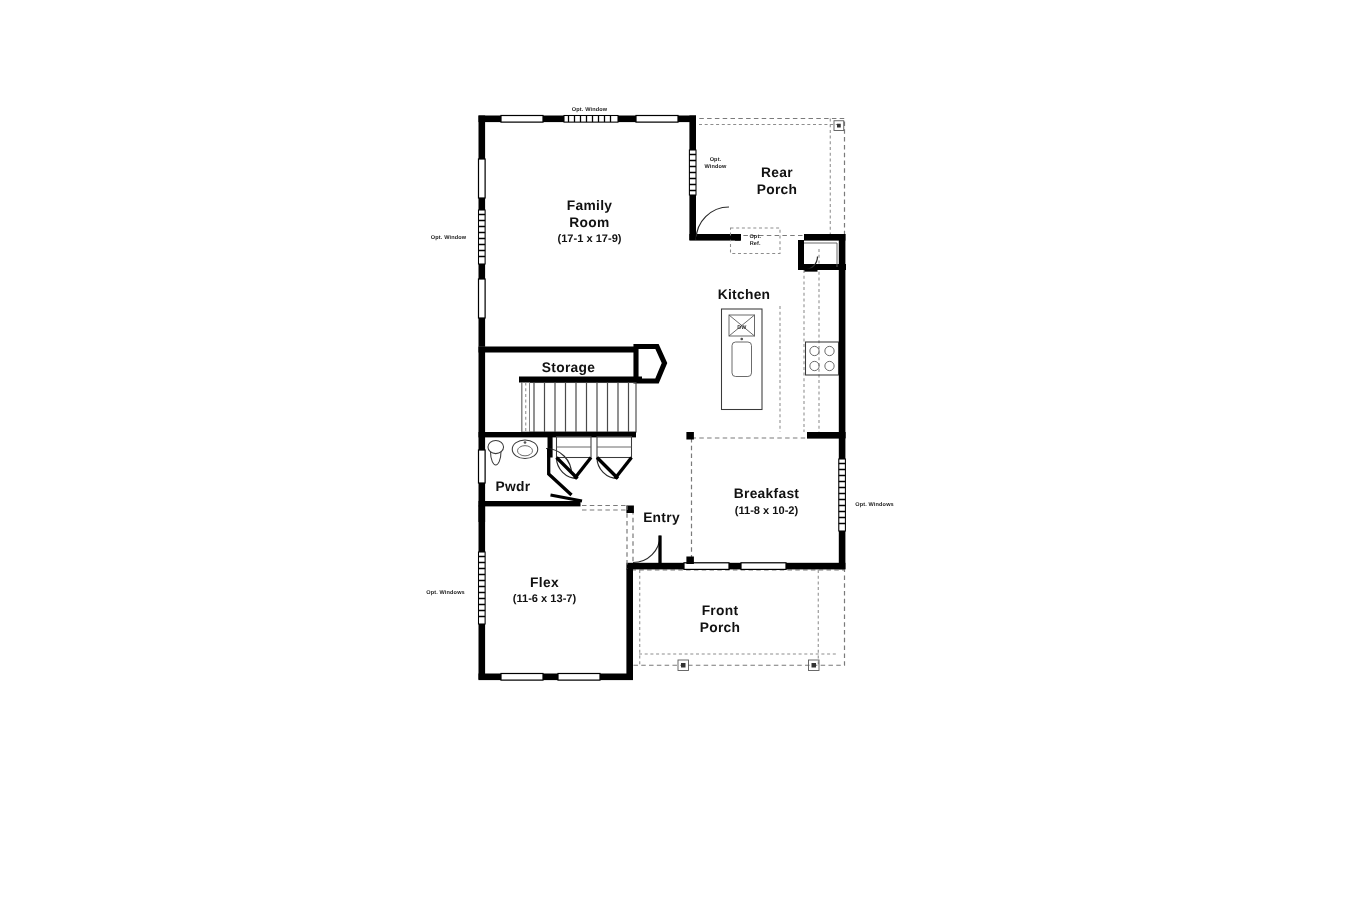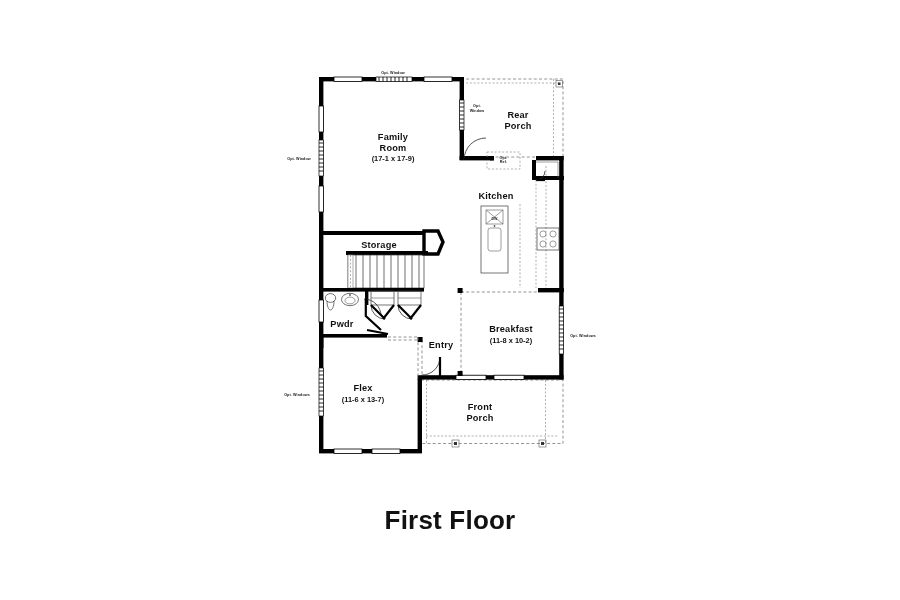--- a/index.html
+++ b/index.html
@@ -345,16 +345,15 @@
     </g>
 
     <g>
       <text class="room-label room-name" x="480" y="410">Front</text>
       <text class="room-label room-name" x="480" y="421">Porch</text>
     </g>
 
   </svg>
 
   <div id="title-block" style="position:absolute; left:0; top:505px; width:900px; text-align:center;">
-    <div class="title-sub">First Floor</div>
   </div>
 
 </div>
 
 </body></html>

